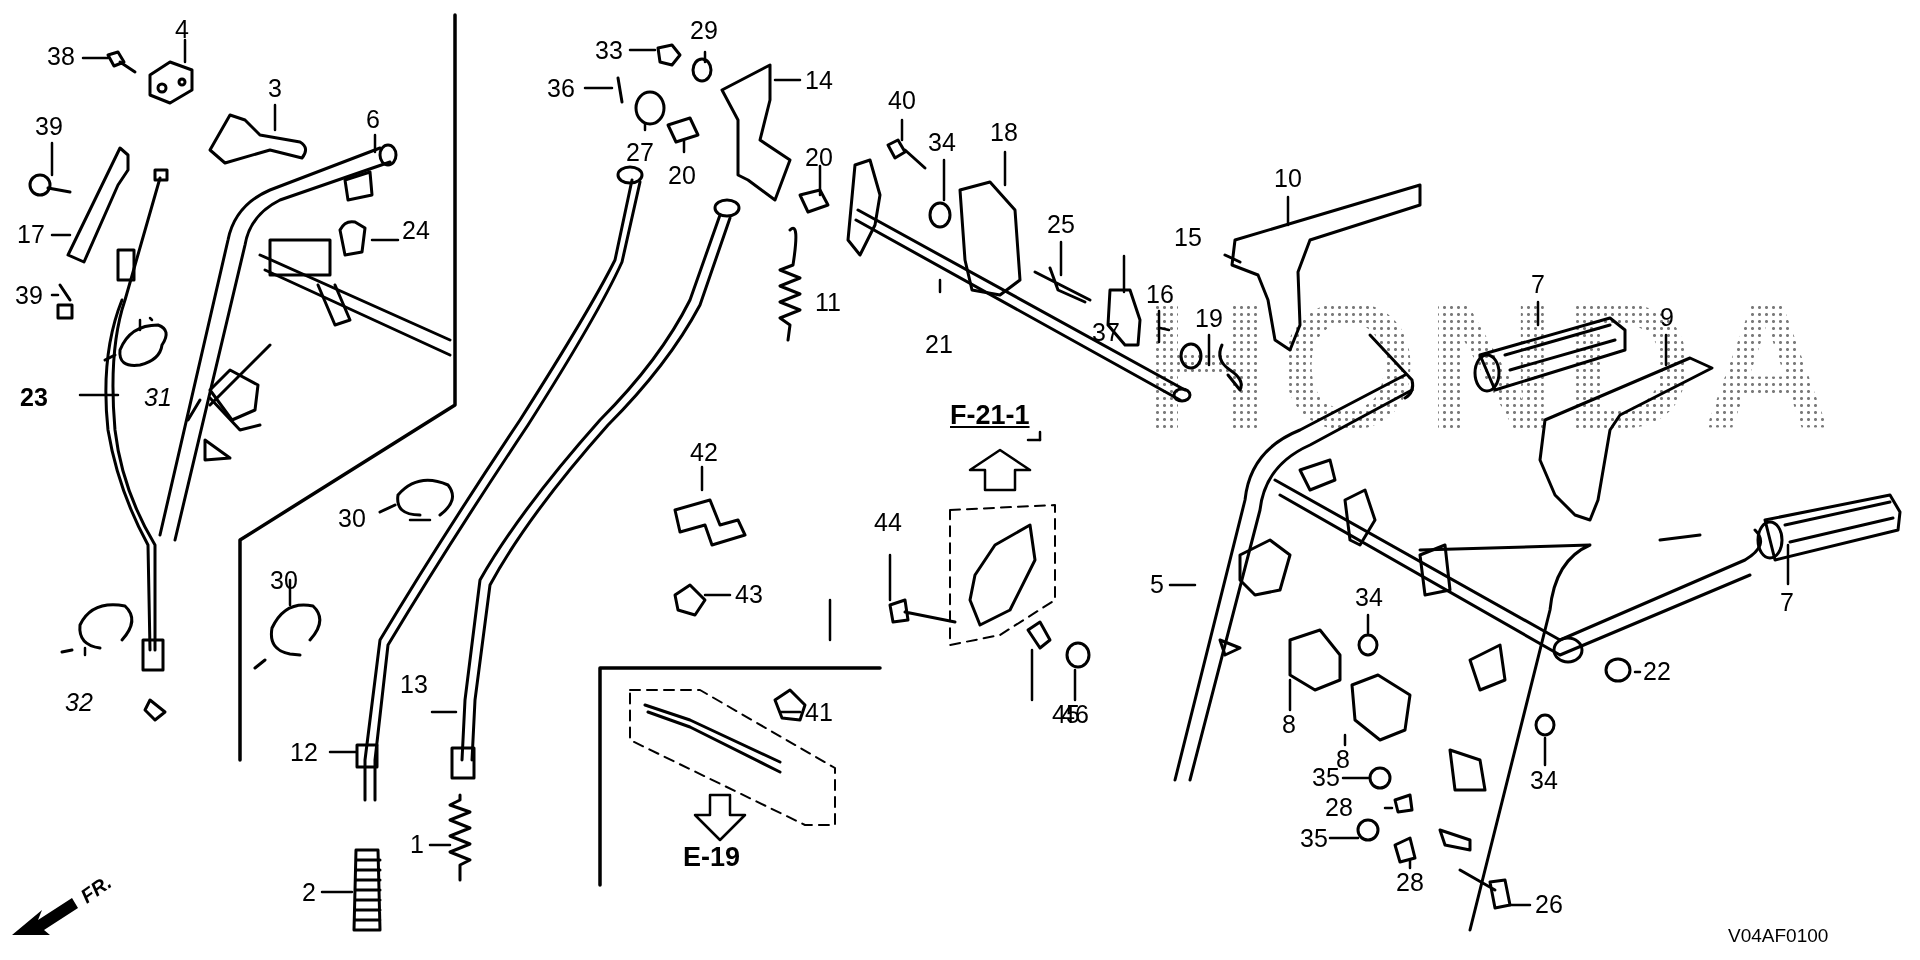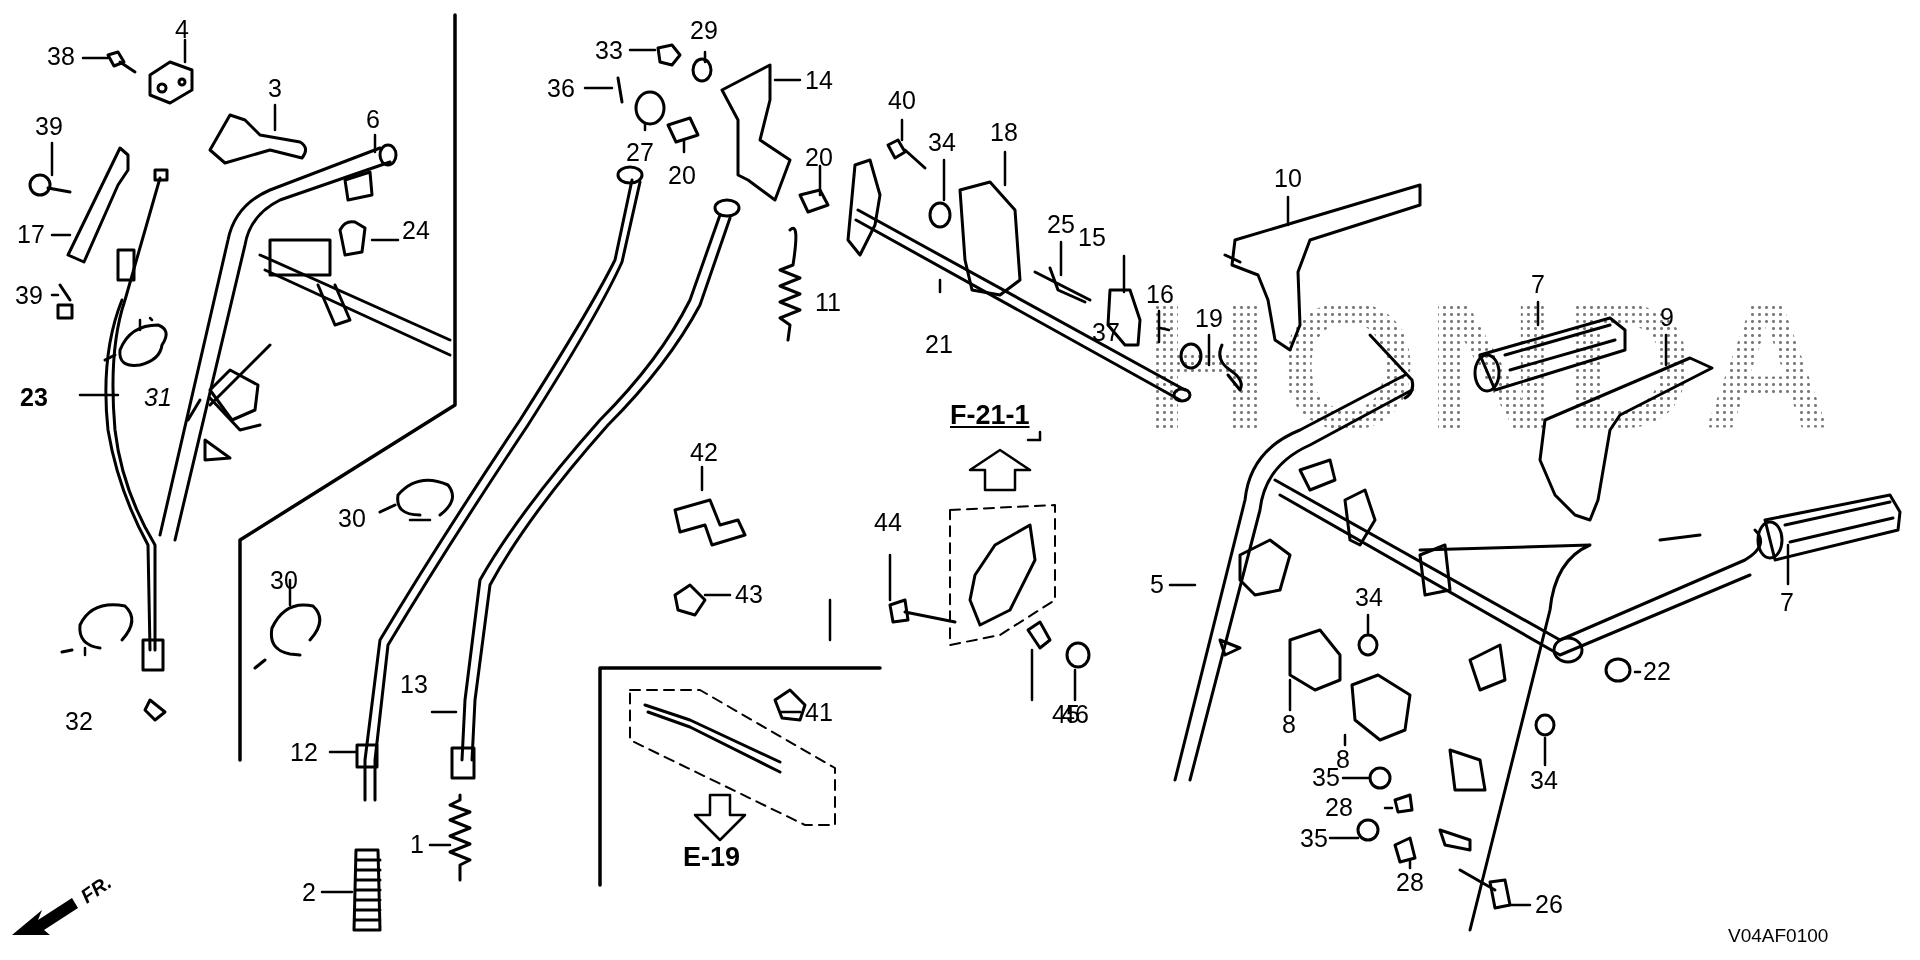--- a/index.html
+++ b/index.html
@@ -242,35 +242,35 @@
   <span class="lbl" style="left:268px;top:76px;">3</span>
   <span class="lbl" style="left:366px;top:107px;">6</span>
   <span class="lbl" style="left:35px;top:114px;">39</span>
   <span class="lbl" style="left:17px;top:222px;">17</span>
   <span class="lbl" style="left:402px;top:218px;">24</span>
   <span class="lbl" style="left:15px;top:283px;">39</span>
   <span class="lbl" style="left:20px;top:385px;font-weight:bold;">23</span>
   <span class="lbl" style="left:144px;top:385px;font-style:italic;">31</span>
   <span class="lbl" style="left:338px;top:506px;">30</span>
   <span class="lbl" style="left:270px;top:568px;">30</span>
-  <span class="lbl" style="left:65px;top:709px;">32</span>
+  <span class="lbl" style="left:65px;top:690px;font-style:italic;">32</span>
   <span class="lbl" style="left:595px;top:38px;">33</span>
   <span class="lbl" style="left:690px;top:18px;">29</span>
   <span class="lbl" style="left:547px;top:76px;">36</span>
   <span class="lbl" style="left:805px;top:68px;">14</span>
   <span class="lbl" style="left:626px;top:140px;">27</span>
   <span class="lbl" style="left:668px;top:163px;">20</span>
   <span class="lbl" style="left:805px;top:145px;">20</span>
   <span class="lbl" style="left:888px;top:88px;">40</span>
   <span class="lbl" style="left:928px;top:130px;">34</span>
   <span class="lbl" style="left:990px;top:120px;">18</span>
   <span class="lbl" style="left:815px;top:290px;">11</span>
   <span class="lbl" style="left:925px;top:332px;">21</span>
   <span class="lbl" style="left:1047px;top:212px;">25</span>
-  <span class="lbl" style="left:1078px;top:225px;">15</span>
+  <span class="lbl" style="left:1174px;top:225px;">15</span>
   <span class="lbl" style="left:1146px;top:282px;">16</span>
   <span class="lbl" style="left:1195px;top:306px;">19</span>
   <span class="lbl" style="left:1274px;top:166px;">10</span>
   <span class="lbl" style="left:1531px;top:272px;">7</span>
   <span class="lbl" style="left:1660px;top:305px;">9</span>
   <span class="lbl" style="left:1780px;top:590px;">7</span>
   <span class="lbl" style="left:1092px;top:320px;">37</span>
   <span class="lbl" style="left:1150px;top:572px;">5</span>
   <span class="lbl" style="left:690px;top:440px;">42</span>
   <span class="lbl" style="left:735px;top:582px;">43</span>

